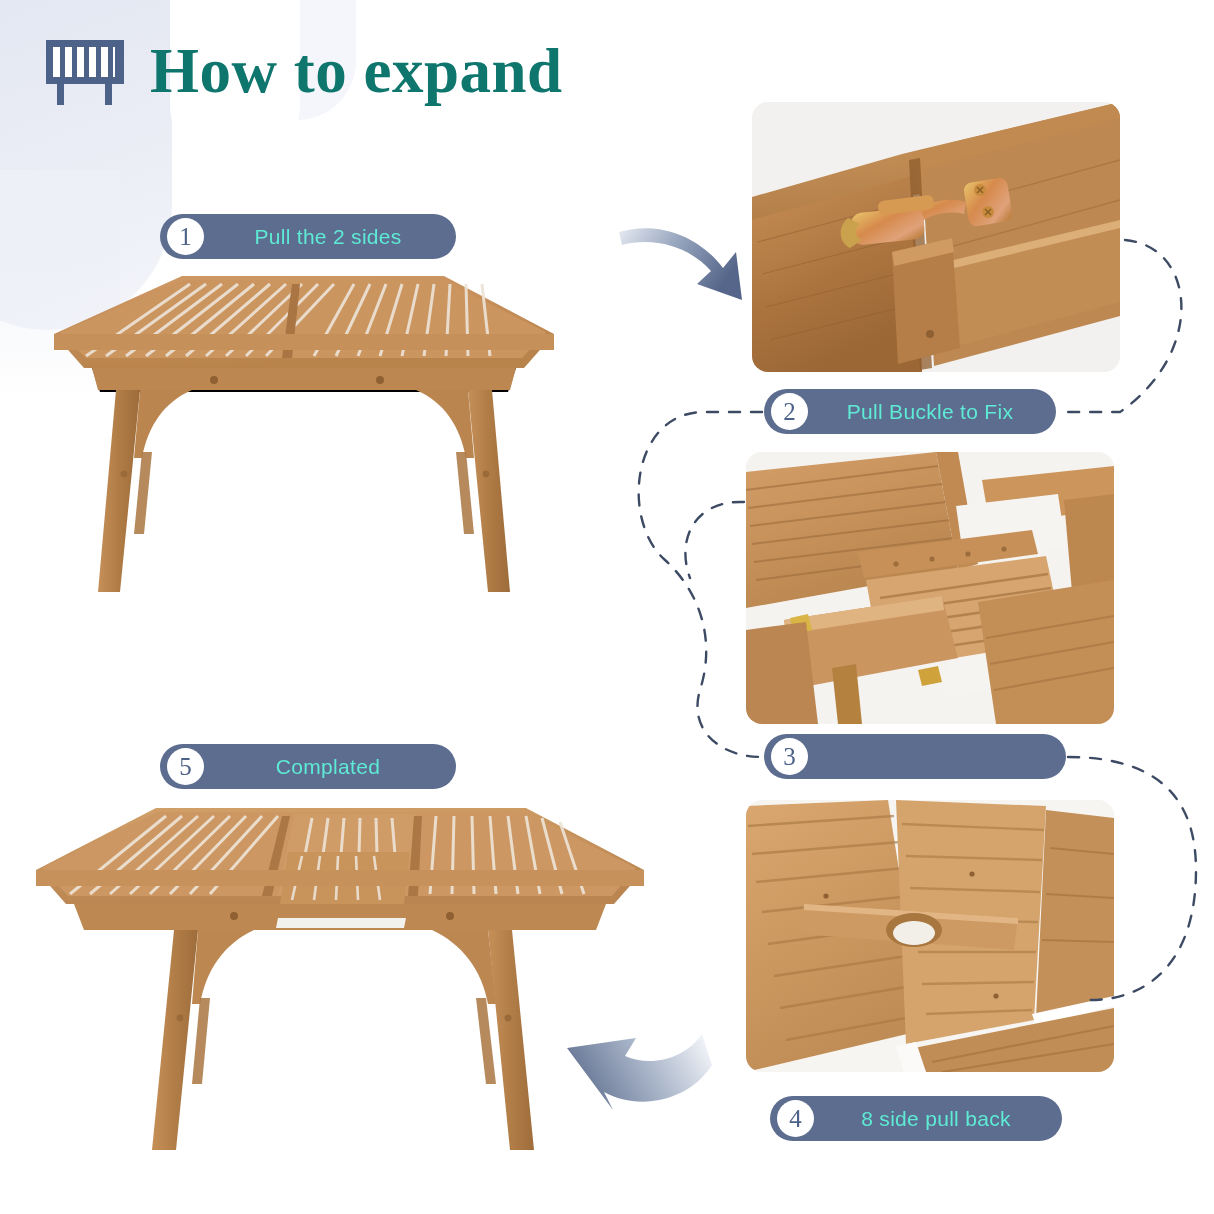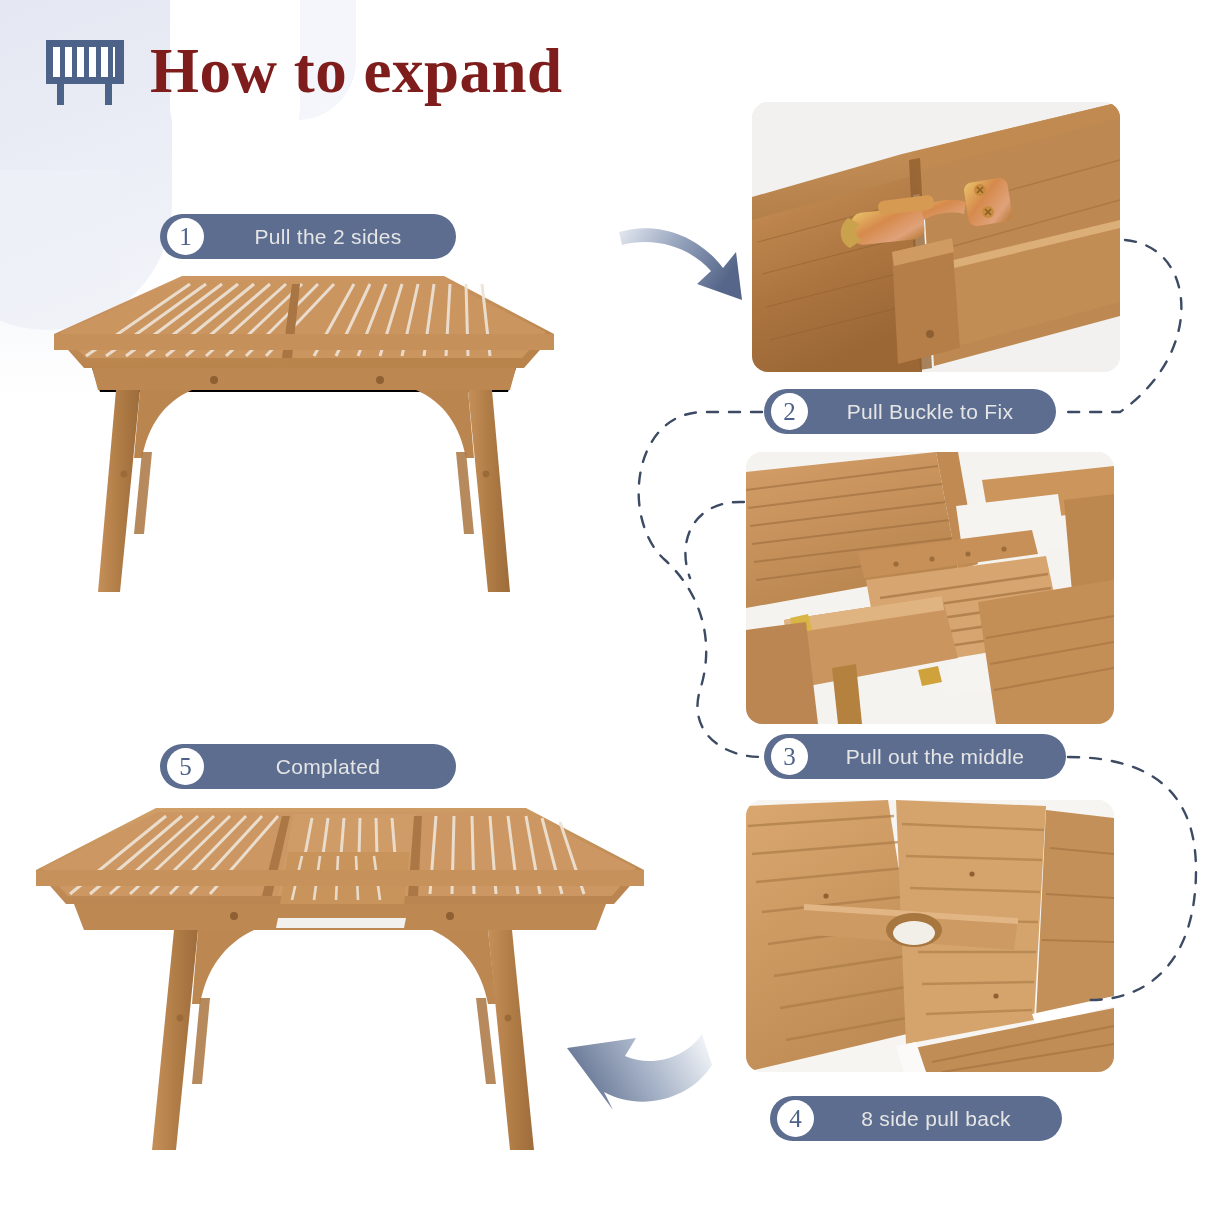--- a/index.html
+++ b/index.html
@@ -70,21 +70,21 @@
     top: 36px;
     display: flex;
     align-items: center;
     gap: 22px;
   }
   .brand-icon { display: block; }
   .page-title {
     font-family: "Liberation Serif", "DejaVu Serif", serif;
     font-size: 63px;
     font-weight: 700;
-    color: #7f1d1d;
+    color: #0f766e;
     letter-spacing: 0.5px;
     line-height: 1;
     white-space: nowrap;
   }
 
   
   .pill {
     position: absolute;
     display: flex;
     align-items: center;
@@ -102,21 +102,21 @@
     border-radius: 50%;
     background: #ffffff;
     color: #4d6288;
     font-family: "Liberation Serif", "DejaVu Serif", serif;
     font-size: 25px;
     line-height: 37px;
     text-align: center;
     margin-left: 3px;
   }
   .pill-label {
-    color: #e5e5e5;
+    color: #5eead4;
     font-size: 21px;
     letter-spacing: 0.3px;
     text-align: center;
     flex: 1 1 auto;
     padding: 0 14px;
     white-space: nowrap;
   }
 
   #pill-1 { left: 160px; top: 214px; width: 296px; }
   #pill-5 { left: 160px; top: 744px; width: 296px; }
@@ -564,21 +564,20 @@
     <span class="pill-label">Pull the 2 sides</span>
   </div>
 
   <div class="pill" id="pill-2">
     <span class="pill-num">2</span>
     <span class="pill-label">Pull Buckle to Fix</span>
   </div>
 
   <div class="pill" id="pill-3">
     <span class="pill-num">3</span>
-    <span class="pill-label">Pull out the middle</span>
   </div>
 
   <div class="pill" id="pill-4">
     <span class="pill-num">4</span>
     <span class="pill-label">8 side pull back</span>
   </div>
 
   <div class="pill" id="pill-5">
     <span class="pill-num">5</span>
     <span class="pill-label">Complated</span>

